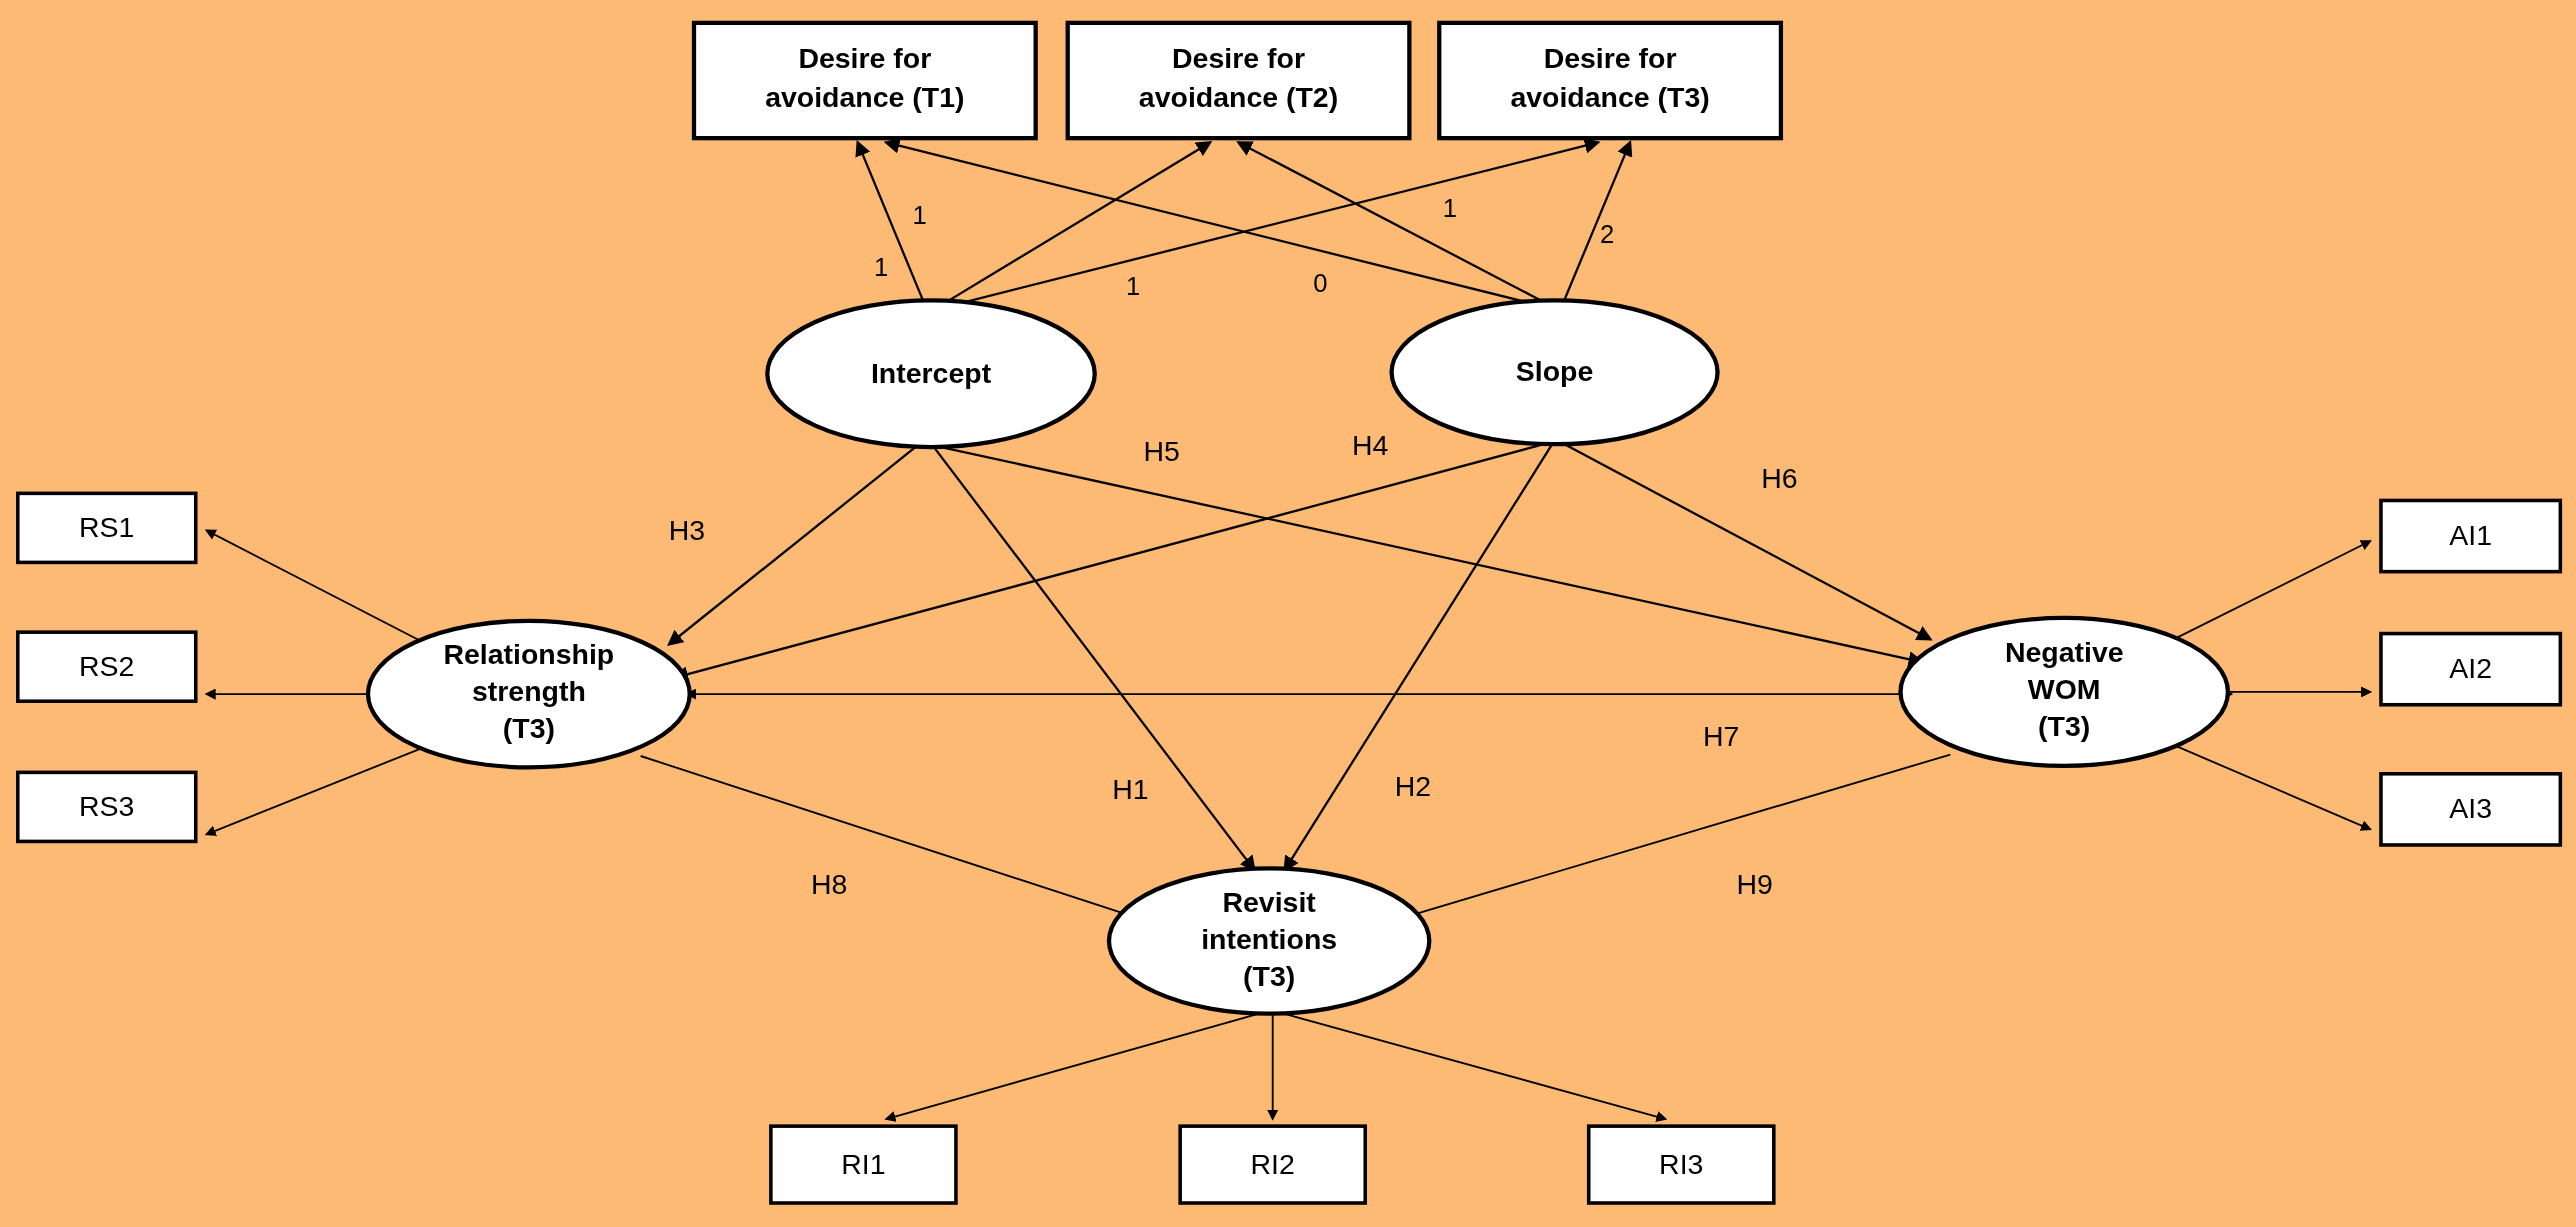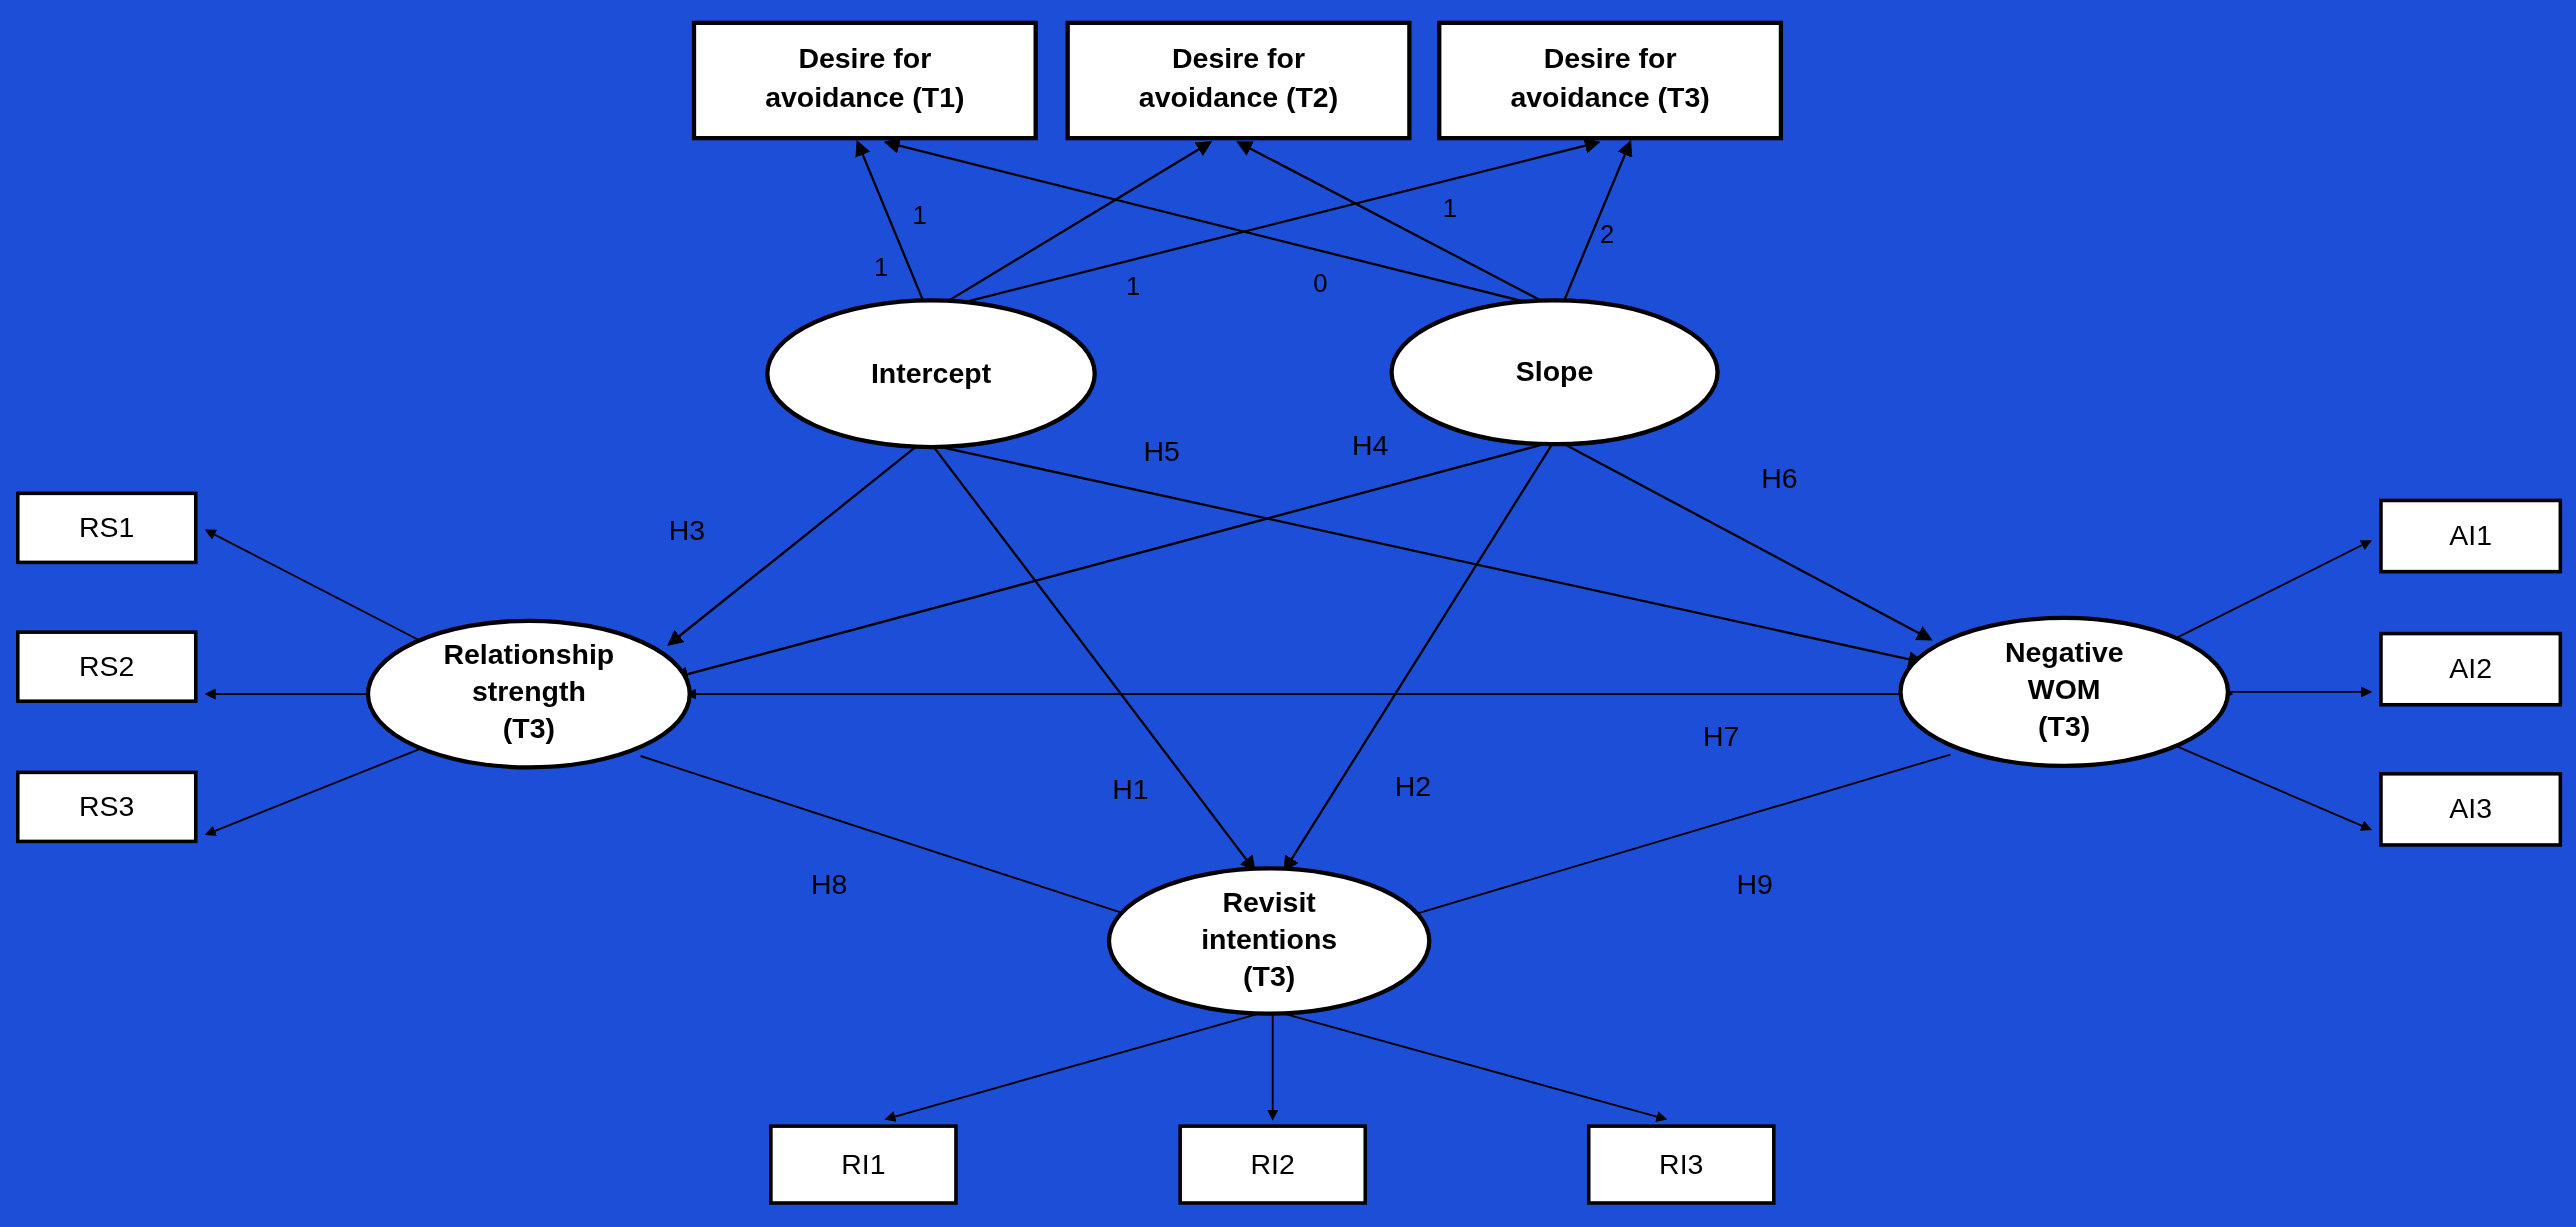--- a/index.html
+++ b/index.html
@@ -11,21 +11,21 @@
   body {
     width: 2576px;
     height: 1228px;
     font-family: "Liberation Sans", sans-serif;
     overflow: hidden;
   }
   #diagram-root {
     position: relative;
     width: 2576px;
     height: 1228px;
-    background: #1d4ed8;
+    background: #fdba74;
   }
   svg#model-canvas {
     position: absolute;
     left: 0;
     top: 0;
     width: 2576px;
     height: 1228px;
   }
   .node-rect {
     fill: #ffffff;

